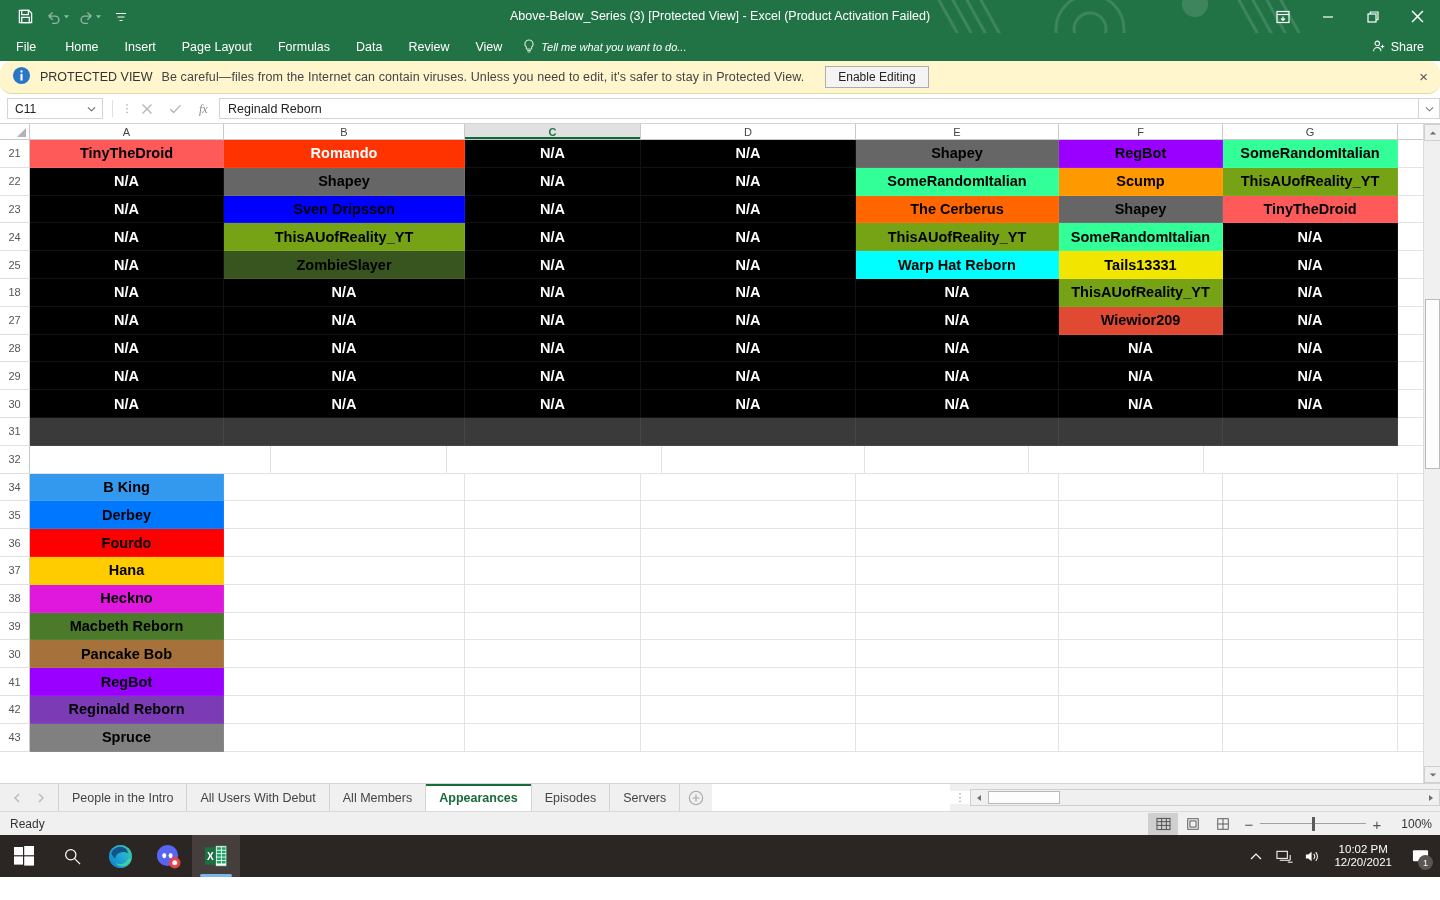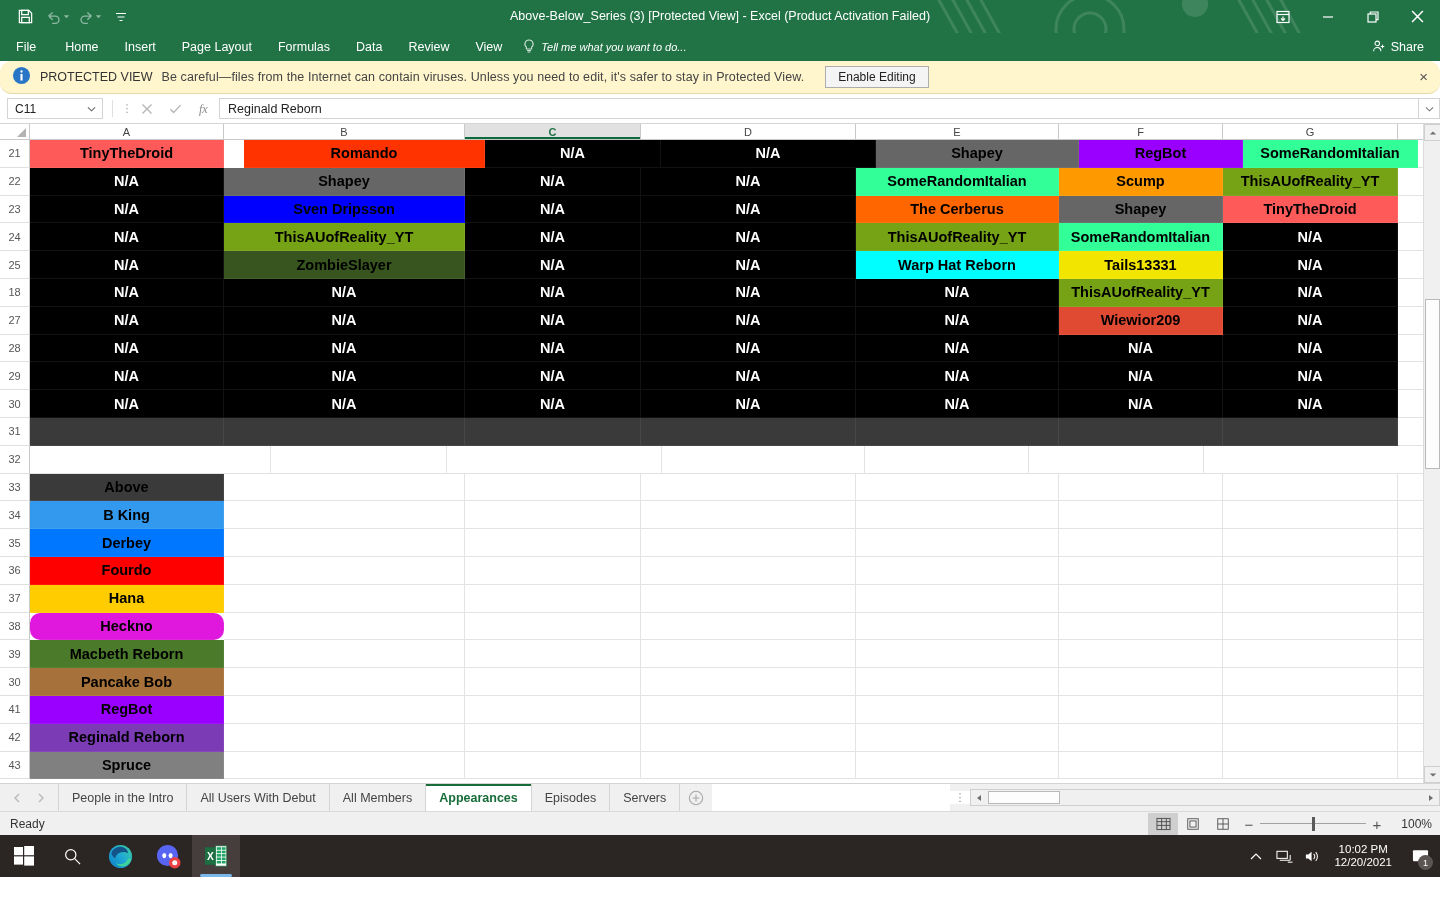--- a/index.html
+++ b/index.html
@@ -326,21 +326,21 @@
       <div class="ch-cell" style="flex: 0 0 215px;">D</div>
       <div class="ch-cell" style="flex: 0 0 203px;">E</div>
       <div class="ch-cell" style="flex: 0 0 164px;">F</div>
       <div class="ch-cell" style="flex: 0 0 175px;">G</div>
       <div class="ch-cell" style="flex: 1 1 0%;"></div>
     </div>
   <div class="gridbody" id="gridbody">
       <div class="row">
         <div class="rh">21</div>
         <div class="cell" style="flex: 0 0 194px; background: rgb(255, 90, 90); color: rgb(0, 0, 0); border-right-color: rgba(255, 255, 255, 0.07); border-bottom-color: rgba(255, 255, 255, 0.07);">TinyTheDroid</div>
-        <div class="cell" style="flex: 0 0 241px; background: rgb(255, 51, 0); color: #000000; border-right-color: rgba(255, 255, 255, 0.07); border-bottom-color: rgba(255, 255, 255, 0.07); margin-left: 20px;">Romando</div>
+        <div class="cell" style="flex: 0 0 241px; background: rgb(255, 51, 0); color: #ffffff; border-right-color: rgba(255, 255, 255, 0.07); border-bottom-color: rgba(255, 255, 255, 0.07);">Romando</div>
         <div class="cell" style="flex: 0 0 176px; background: rgb(0, 0, 0); color: rgb(255, 255, 255); border-right-color: rgba(255, 255, 255, 0.07); border-bottom-color: rgba(255, 255, 255, 0.07);">N/A</div>
         <div class="cell" style="flex: 0 0 215px; background: rgb(0, 0, 0); color: rgb(255, 255, 255); border-right-color: rgba(255, 255, 255, 0.07); border-bottom-color: rgba(255, 255, 255, 0.07);">N/A</div>
         <div class="cell" style="flex: 0 0 203px; background: rgb(102, 102, 102); color: rgb(0, 0, 0); border-right-color: rgba(255, 255, 255, 0.07); border-bottom-color: rgba(255, 255, 255, 0.07);">Shapey</div>
         <div class="cell" style="flex: 0 0 164px; background: rgb(153, 0, 255); color: rgb(0, 0, 0); border-right-color: rgba(255, 255, 255, 0.07); border-bottom-color: rgba(255, 255, 255, 0.07);">RegBot</div>
         <div class="cell" style="flex: 0 0 175px; background: rgb(51, 255, 153); color: rgb(0, 0, 0); border-right-color: rgba(255, 255, 255, 0.07); border-bottom-color: rgba(255, 255, 255, 0.07);">SomeRandomItalian</div>
         <div class="cell blank" style="flex: 1 1 0%;"></div>
       </div>
       <div class="row">
         <div class="rh">22</div>
         <div class="cell" style="flex: 0 0 194px; background: rgb(0, 0, 0); color: rgb(255, 255, 255); border-right-color: rgba(255, 255, 255, 0.07); border-bottom-color: rgba(255, 255, 255, 0.07);">N/A</div>
@@ -455,31 +455,20 @@
         <div class="rh">32</div>
         <div class="cell blank" style="flex: 0 0 241px; background: rgb(255, 255, 255); color: rgb(0, 0, 0);"></div>
         <div class="cell blank" style="flex: 0 0 176px; background: rgb(255, 255, 255); color: rgb(0, 0, 0);"></div>
         <div class="cell blank" style="flex: 0 0 215px; background: rgb(255, 255, 255); color: rgb(0, 0, 0);"></div>
         <div class="cell blank" style="flex: 0 0 203px; background: rgb(255, 255, 255); color: rgb(0, 0, 0);"></div>
         <div class="cell blank" style="flex: 0 0 164px; background: rgb(255, 255, 255); color: rgb(0, 0, 0);"></div>
         <div class="cell blank" style="flex: 0 0 175px; background: rgb(255, 255, 255); color: rgb(0, 0, 0);"></div>
         <div class="cell blank" style="flex: 1 1 0%;"></div>
       </div>
       <div class="row">
-        <div class="rh">33</div>
-        <div class="cell" style="flex: 0 0 194px; background: rgb(58, 58, 58); color: rgb(0, 0, 0); border-right-color: rgba(255, 255, 255, 0.07); border-bottom-color: rgba(255, 255, 255, 0.07);">Above</div>
-        <div class="cell blank" style="flex: 0 0 241px; background: rgb(255, 255, 255); color: rgb(0, 0, 0);"></div>
-        <div class="cell blank" style="flex: 0 0 176px; background: rgb(255, 255, 255); color: rgb(0, 0, 0);"></div>
-        <div class="cell blank" style="flex: 0 0 215px; background: rgb(255, 255, 255); color: rgb(0, 0, 0);"></div>
-        <div class="cell blank" style="flex: 0 0 203px; background: rgb(255, 255, 255); color: rgb(0, 0, 0);"></div>
-        <div class="cell blank" style="flex: 0 0 164px; background: rgb(255, 255, 255); color: rgb(0, 0, 0);"></div>
-        <div class="cell blank" style="flex: 0 0 175px; background: rgb(255, 255, 255); color: rgb(0, 0, 0);"></div>
-        <div class="cell blank" style="flex: 1 1 0%;"></div>
-      </div>
-      <div class="row">
         <div class="rh">34</div>
         <div class="cell" style="flex: 0 0 194px; background: rgb(51, 153, 238); color: rgb(0, 0, 0); border-right-color: rgba(255, 255, 255, 0.07); border-bottom-color: rgba(255, 255, 255, 0.07);">B King</div>
         <div class="cell blank" style="flex: 0 0 241px; background: rgb(255, 255, 255); color: rgb(0, 0, 0);"></div>
         <div class="cell blank" style="flex: 0 0 176px; background: rgb(255, 255, 255); color: rgb(0, 0, 0);"></div>
         <div class="cell blank" style="flex: 0 0 215px; background: rgb(255, 255, 255); color: rgb(0, 0, 0);"></div>
         <div class="cell blank" style="flex: 0 0 203px; background: rgb(255, 255, 255); color: rgb(0, 0, 0);"></div>
         <div class="cell blank" style="flex: 0 0 164px; background: rgb(255, 255, 255); color: rgb(0, 0, 0);"></div>
         <div class="cell blank" style="flex: 0 0 175px; background: rgb(255, 255, 255); color: rgb(0, 0, 0);"></div>
         <div class="cell blank" style="flex: 1 1 0%;"></div>
       </div>
@@ -511,21 +500,21 @@
         <div class="cell blank" style="flex: 0 0 241px; background: rgb(255, 255, 255); color: rgb(0, 0, 0);"></div>
         <div class="cell blank" style="flex: 0 0 176px; background: rgb(255, 255, 255); color: rgb(0, 0, 0);"></div>
         <div class="cell blank" style="flex: 0 0 215px; background: rgb(255, 255, 255); color: rgb(0, 0, 0);"></div>
         <div class="cell blank" style="flex: 0 0 203px; background: rgb(255, 255, 255); color: rgb(0, 0, 0);"></div>
         <div class="cell blank" style="flex: 0 0 164px; background: rgb(255, 255, 255); color: rgb(0, 0, 0);"></div>
         <div class="cell blank" style="flex: 0 0 175px; background: rgb(255, 255, 255); color: rgb(0, 0, 0);"></div>
         <div class="cell blank" style="flex: 1 1 0%;"></div>
       </div>
       <div class="row">
         <div class="rh">38</div>
-        <div class="cell" style="flex: 0 0 194px; background: rgb(224, 24, 221); color: rgb(0, 0, 0); border-right-color: rgba(255, 255, 255, 0.07); border-bottom-color: rgba(255, 255, 255, 0.07); border-radius: 10px;">Heckno</div>
+        <div class="cell" style="flex: 0 0 194px; background: rgb(224, 24, 221); color: rgb(0, 0, 0); border-right-color: rgba(255, 255, 255, 0.07); border-bottom-color: rgba(255, 255, 255, 0.07);">Heckno</div>
         <div class="cell blank" style="flex: 0 0 241px; background: rgb(255, 255, 255); color: rgb(0, 0, 0);"></div>
         <div class="cell blank" style="flex: 0 0 176px; background: rgb(255, 255, 255); color: rgb(0, 0, 0);"></div>
         <div class="cell blank" style="flex: 0 0 215px; background: rgb(255, 255, 255); color: rgb(0, 0, 0);"></div>
         <div class="cell blank" style="flex: 0 0 203px; background: rgb(255, 255, 255); color: rgb(0, 0, 0);"></div>
         <div class="cell blank" style="flex: 0 0 164px; background: rgb(255, 255, 255); color: rgb(0, 0, 0);"></div>
         <div class="cell blank" style="flex: 0 0 175px; background: rgb(255, 255, 255); color: rgb(0, 0, 0);"></div>
         <div class="cell blank" style="flex: 1 1 0%;"></div>
       </div>
       <div class="row">
         <div class="rh">39</div>

